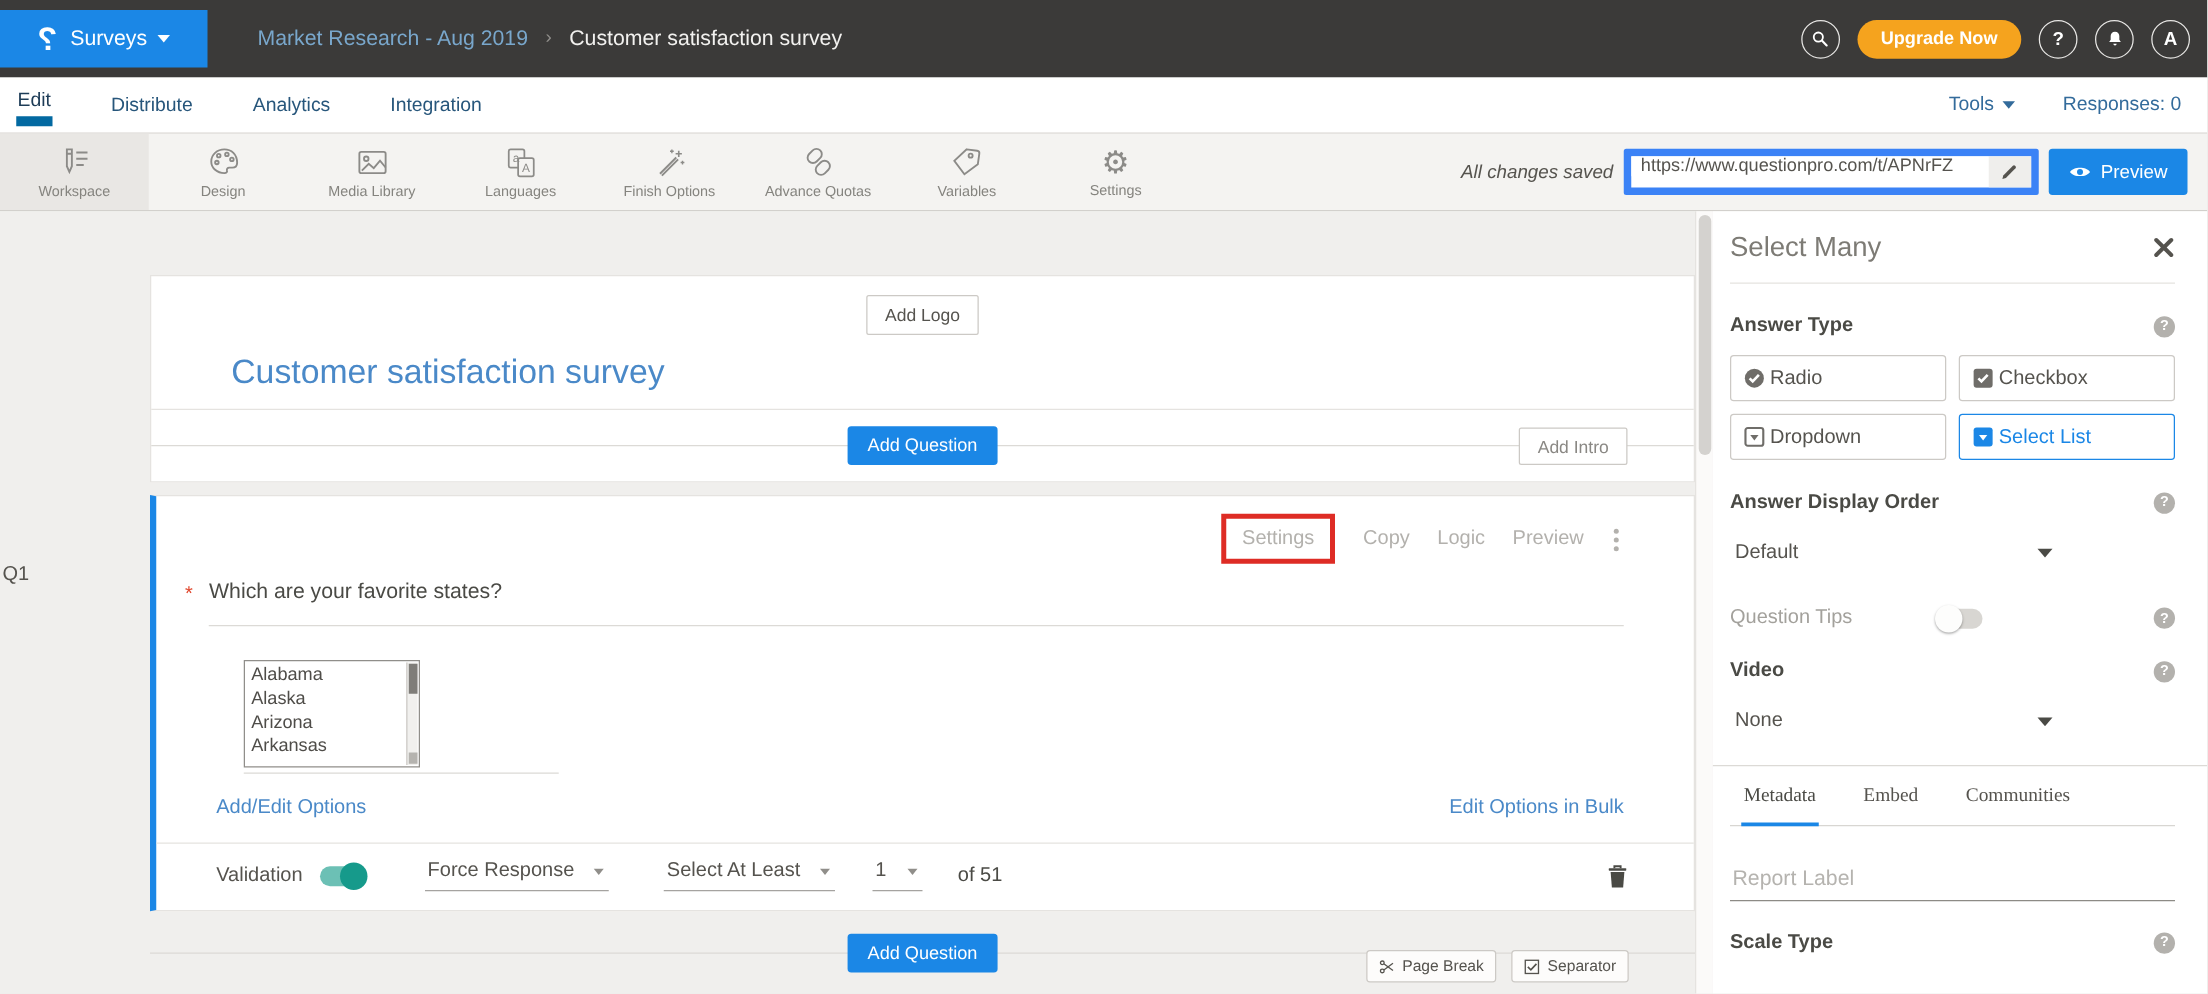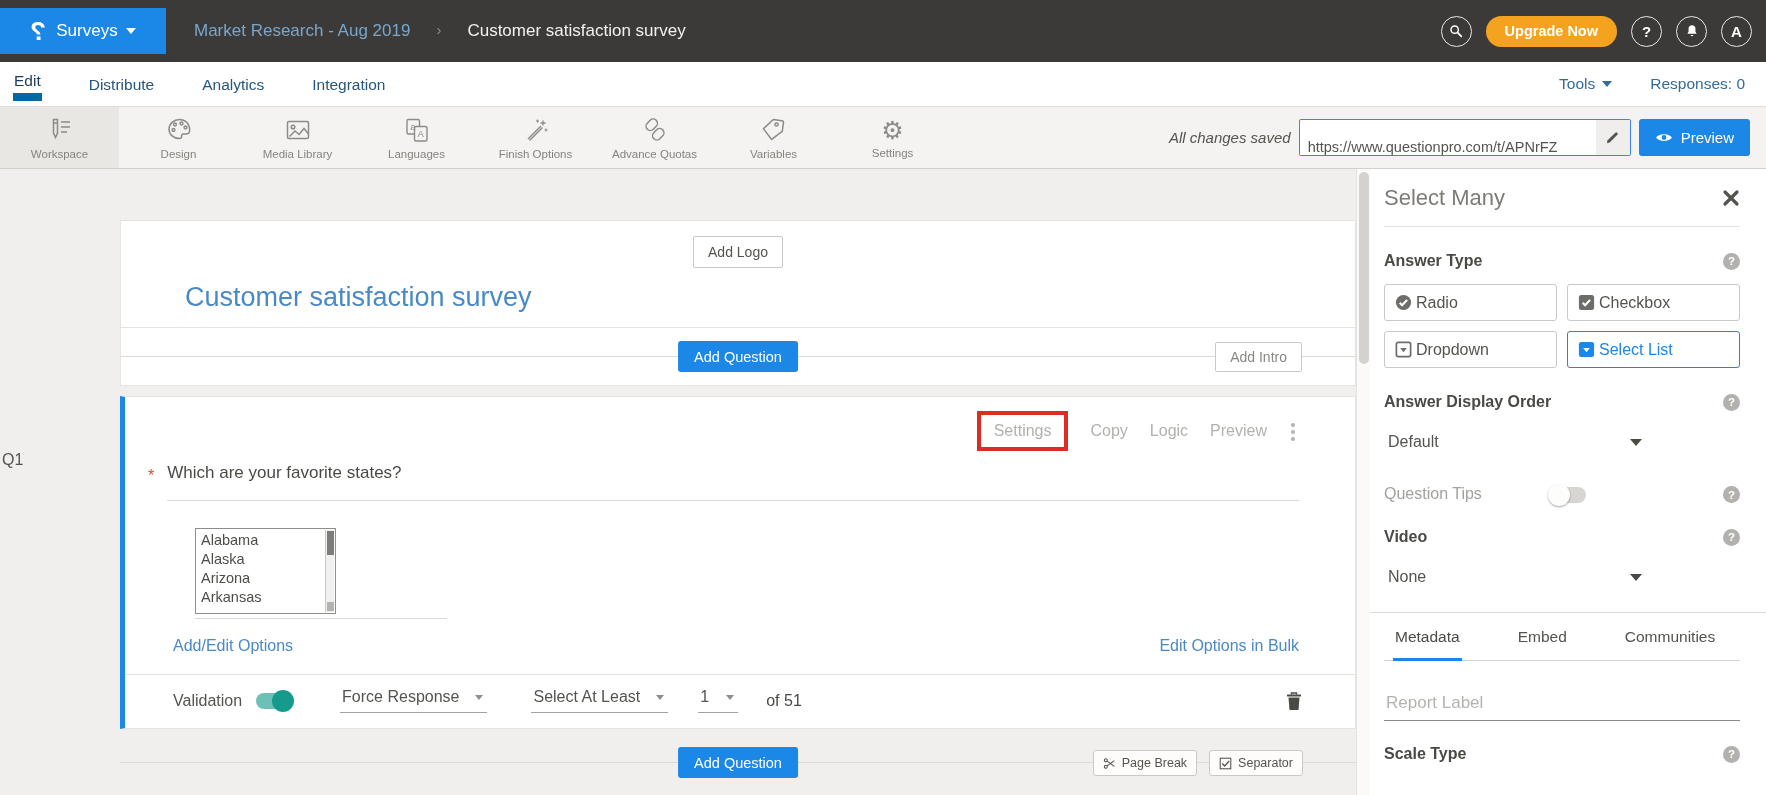--- a/index.html
+++ b/index.html
@@ -6,21 +6,21 @@
   body { font-family:"Liberation Sans", sans-serif; background:#e8e7e5; }
   .app { position:relative; width:1766px; height:795px; background:#f0efed; overflow:hidden; }
 
   
   .topbar { height:62px; background:#3b3a39; display:flex; align-items:center; }
   .logo-block { width:166px; height:46px; background:#1b87e6; display:flex; align-items:center; justify-content:center; gap:10px; cursor:pointer; }
   .logo-glyph { color:#fff; font-size:26px; font-weight:bold; transform:scaleX(-1); line-height:1; }
   .logo-glyph::after { content:"?"; }
   .product-menu { color:#fff; font-size:17px; display:flex; align-items:center; gap:8px; }
   .caret-w { width:0; height:0; border-left:5px solid transparent; border-right:5px solid transparent; border-top:6px solid #fff; }
-  .breadcrumb { margin-left:28px; display:flex; gap:26px; font-size:17px; }
+  .breadcrumb { margin-left:40px; display:flex; gap:14px; font-size:17px; }
   .crumb-folder { color:#79a7cc; cursor:pointer; }
   .crumb-sep { color:#8f8d8a; font-size:15px; }
   .crumb-title { color:#f2f1ef; }
   .topbar-right { margin-left:auto; margin-right:14px; display:flex; align-items:center; gap:14px; }
   .circle-btn { width:31px; height:31px; border:1.6px solid #e8e7e5; border-radius:50%; display:flex; align-items:center; justify-content:center; color:#fff; font-weight:bold; font-size:15px; cursor:pointer; background:transparent; }
   .help-glyph::after { content:"?"; color:#fff; font-weight:bold; font-size:15px; }
   .upgrade-btn { height:31px; padding:0 19px; background:#f5a31e; border:none; border-radius:16px; color:#fff; font-size:14.5px; font-weight:bold; cursor:pointer; }
 
   
   .tabrow { height:44px; background:#fff; display:flex; align-items:center; padding-left:13px; }
@@ -33,21 +33,21 @@
   
   .toolbar { height:63px; background:#f4f3f1; border-top:1px solid #e0deda; border-bottom:1px solid #d2d0cc; display:flex; align-items:stretch; }
   .tool-item { width:119px; display:flex; flex-direction:column; align-items:center; justify-content:center; gap:3px; cursor:pointer; }
   .tool-item.active { background:#e9e7e4; }
   .tool-item svg { display:block; }
   .tool-label { font-size:11.5px; color:#85847f; }
   .tool-gear { font-size:25px; line-height:28px; color:#8c8b88; }
   .tool-gear::after { content:"\2699"; }
   .toolbar-right { margin-left:auto; display:flex; align-items:center; margin-right:16px; gap:8px; }
   .saved-status { font-style:italic; font-size:15px; color:#55534e; }
-  .url-box { width:332px; height:37px; border:1px solid #3b82f6; background:#fff; border-radius:2px; display:flex; align-items:flex-end; overflow:hidden; }
+  .url-box { width:332px; height:37px; border:6px solid #3b82f6; background:#fff; border-radius:2px; display:flex; align-items:flex-start; overflow:hidden; }
   .url-input { flex:1; border:none; outline:none; font-size:14.5px; color:#55534e; padding:0 8px; font-family:"Liberation Sans", sans-serif; background:#fff; }
   .url-edit { width:34px; height:100%; background:#efeeec; display:flex; align-items:center; justify-content:center; cursor:pointer; }
   .preview-btn { height:37px; padding:0 16px; background:#1b87e6; border:none; border-radius:3px; color:#fff; font-size:15px; display:flex; align-items:center; gap:8px; cursor:pointer; }
 
   
   .workarea { display:flex; height:642px; }
   .canvas { position:relative; width:1356px; background:#f0efed; overflow:hidden; }
   .q-code { position:absolute; left:2px; top:282px; font-size:16px; color:#55534e; }
   .canvas-inner { padding:51px 0 0 120px; }
 
@@ -85,21 +85,21 @@
   .uline-select .caret-g { width:0; height:0; border-left:4.5px solid transparent; border-right:4.5px solid transparent; border-top:5.5px solid #908e8a; margin-left:16px; }
   .sel-rule { margin-left:48px; min-width:106px; }
   .sel-cond { margin-left:44px; min-width:104px; }
   .sel-count { margin-left:30px; min-width:40px; }
   .of-total { margin-left:28px; font-size:16px; color:#4a4a45; }
   .trash-btn { margin-left:auto; cursor:pointer; display:flex; }
 
   .bottom-add-row { position:relative; height:40px; margin-top:14px; }
   .bottom-add-row .mid-line { position:absolute; left:0; right:0; top:19px; border-top:1px solid #dcdad6; }
   .bottom-add-row .add-question-btn { top:4px; }
-  .chips { position:absolute; right:53px; top:7px; display:flex; gap:12px; }
+  .chips { position:absolute; right:53px; top:17px; display:flex; gap:12px; }
   .chip { height:26px; background:#fdfcfb; border:1px solid #ccc9c5; border-radius:3px; display:flex; align-items:center; gap:6px; padding:0 9px; font-size:12.5px; color:#55534e; cursor:pointer; }
 
   
   .scroll-strip { width:14px; background:#fbfaf9; border-left:1px solid #e5e3e0; position:relative; }
   .scroll-thumb { position:absolute; top:3px; left:2px; width:10px; height:192px; background:#d4d2cf; border-radius:5px; cursor:grab; }
 
   
   .panel { width:396px; background:#fff; padding:0 26px 0 14px; overflow:hidden; }
   .panel-head { display:flex; align-items:center; justify-content:space-between; padding-top:16px; }
   .panel-title { font-size:22px; color:#7d7b75; }
@@ -113,21 +113,21 @@
   .atype-btn { height:37px; border:1px solid #ccc9c5; border-radius:3px; background:#fff; display:flex; align-items:center; gap:3px; padding-left:9px; font-size:16px; color:#55534e; cursor:pointer; }
   .atype-btn.selected { border:1.5px solid #1b87e6; color:#1b87e6; }
   .dd-row { display:flex; align-items:center; justify-content:space-between; width:258px; margin-top:22px; padding-left:4px; cursor:pointer; }
   .dd-value { font-size:16px; color:#55534e; }
   .caret-d { width:0; height:0; border-left:6px solid transparent; border-right:6px solid transparent; border-top:7px solid #4a4a45; }
   .qtips-row { display:flex; align-items:flex-end; margin-top:34px; }
   .qtips-label { font-size:16px; color:#a3a19c; width:166px; }
   .toggle-off { position:relative; width:36px; height:16px; border-radius:8px; background:#d8d6d2; cursor:pointer; }
   .toggle-off .knob { position:absolute; left:-2px; top:-3px; width:22px; height:22px; border-radius:50%; background:#fdfdfc; box-shadow:0 1px 2px rgba(0,0,0,.35); }
   .panel-tabs-wrap { margin:26px -26px 0 -14px; border-top:1px solid #dcdad6; padding:0 26px 0 14px; }
-  .panel-tabs { display:flex; gap:54px; border-bottom:1px solid #d8d6d2; padding-left:9px; }
+  .panel-tabs { display:flex; gap:34px; border-bottom:1px solid #d8d6d2; padding-left:9px;font-family:Liberation Serif, serif; }
   .panel-tab { font-size:15.5px; color:#55534e; padding:15px 2px 12px; border-bottom:3px solid transparent; margin-bottom:-1px; cursor:pointer; }
   .panel-tab.active { border-bottom-color:#1b87e6; color:#4a4a45; }
   .report-input { display:block; width:100%; margin-top:30px; border:none; border-bottom:1px solid #8d8b86; outline:none; font-size:17px; color:#55534e; padding:2px 2px 7px; font-family:"Liberation Sans", sans-serif; background:#fff; }
   .report-input::placeholder { color:#b5b3af; }
   .scale-row { margin-top:24px; }
 </style>
 </head>
 <body>
 
 <div class="app">

